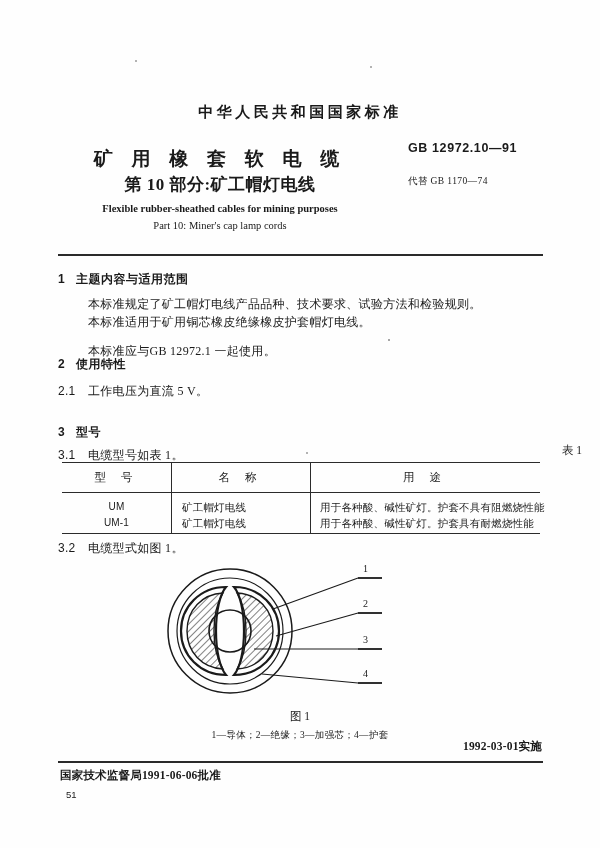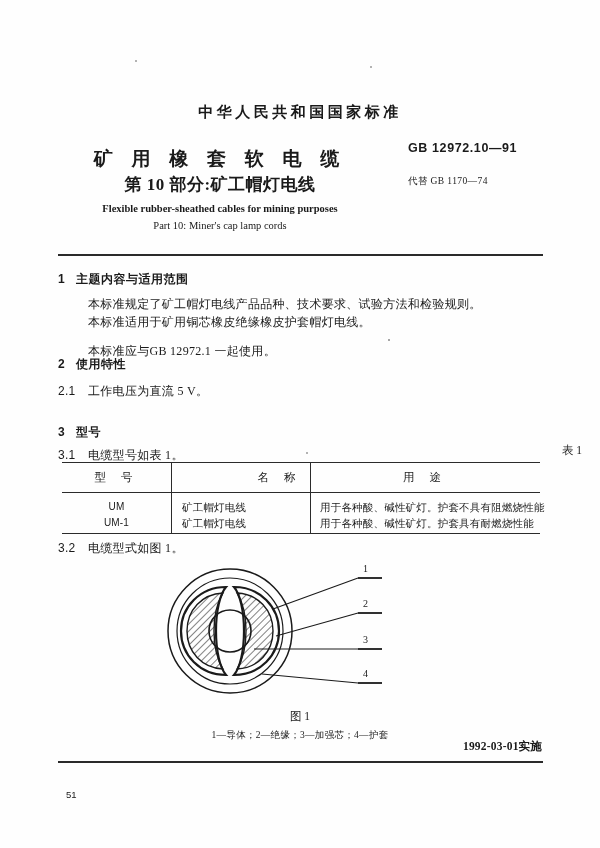--- a/index.html
+++ b/index.html
@@ -161,21 +161,21 @@
   .vline-a { left: 109px; }
   .vline-b { left: 248px; }
   .th {
     position: absolute;
     font-size: 11.5px;
     top: 8px;
     text-align: center;
     letter-spacing: 6px;
   }
   .th-model { left: 0px;   width: 109px; }
-  .th-name  { left: 109px; width: 139px; padding-left: 39px; }
+  .th-name  { left: 109px; width: 139px; }
   .th-use   { left: 248px; width: 230px; }
   .td {
     position: absolute;
     font-size: 10.5px;
     letter-spacing: 0.2px;
     white-space: nowrap;
   }
   .td-model { text-align: center; width: 109px; left: 0px; font-family: "Liberation Sans", sans-serif; font-size: 10px;}
   .td-name  { left: 120px; }
   .td-use   { left: 258px; }
@@ -358,20 +358,21 @@
     <div style="position:absolute; left:213px; top:7px; font-size:10px;">1</div>
     <div style="position:absolute; left:213px; top:42px; font-size:10px;">2</div>
     <div style="position:absolute; left:213px; top:78px; font-size:10px;">3</div>
     <div style="position:absolute; left:213px; top:112px; font-size:10px;">4</div>
   </div>
 
   <div class="figure-caption">图 1</div>
   <div class="figure-legend">1—导体；2—绝缘；3—加强芯；4—护套</div>
 
   <div class="rule-bottom"></div>
+  <div class="footer-left">国家技术监督局1991-06-06批准</div>
   <div class="footer-right">1992-03-01实施</div>
   <div class="page-number">51</div>
 
   <div class="speck" style="left:135px; top:60px; width:2px; height:2px;"></div>
   <div class="speck" style="left:370px; top:66px; width:2px; height:2px;"></div>
   <div class="speck" style="left:306px; top:452px; width:2px; height:2px;"></div>
   <div class="speck" style="left:215px; top:518px; width:2px; height:2px;"></div>
 </div>
 
 </body></html>

